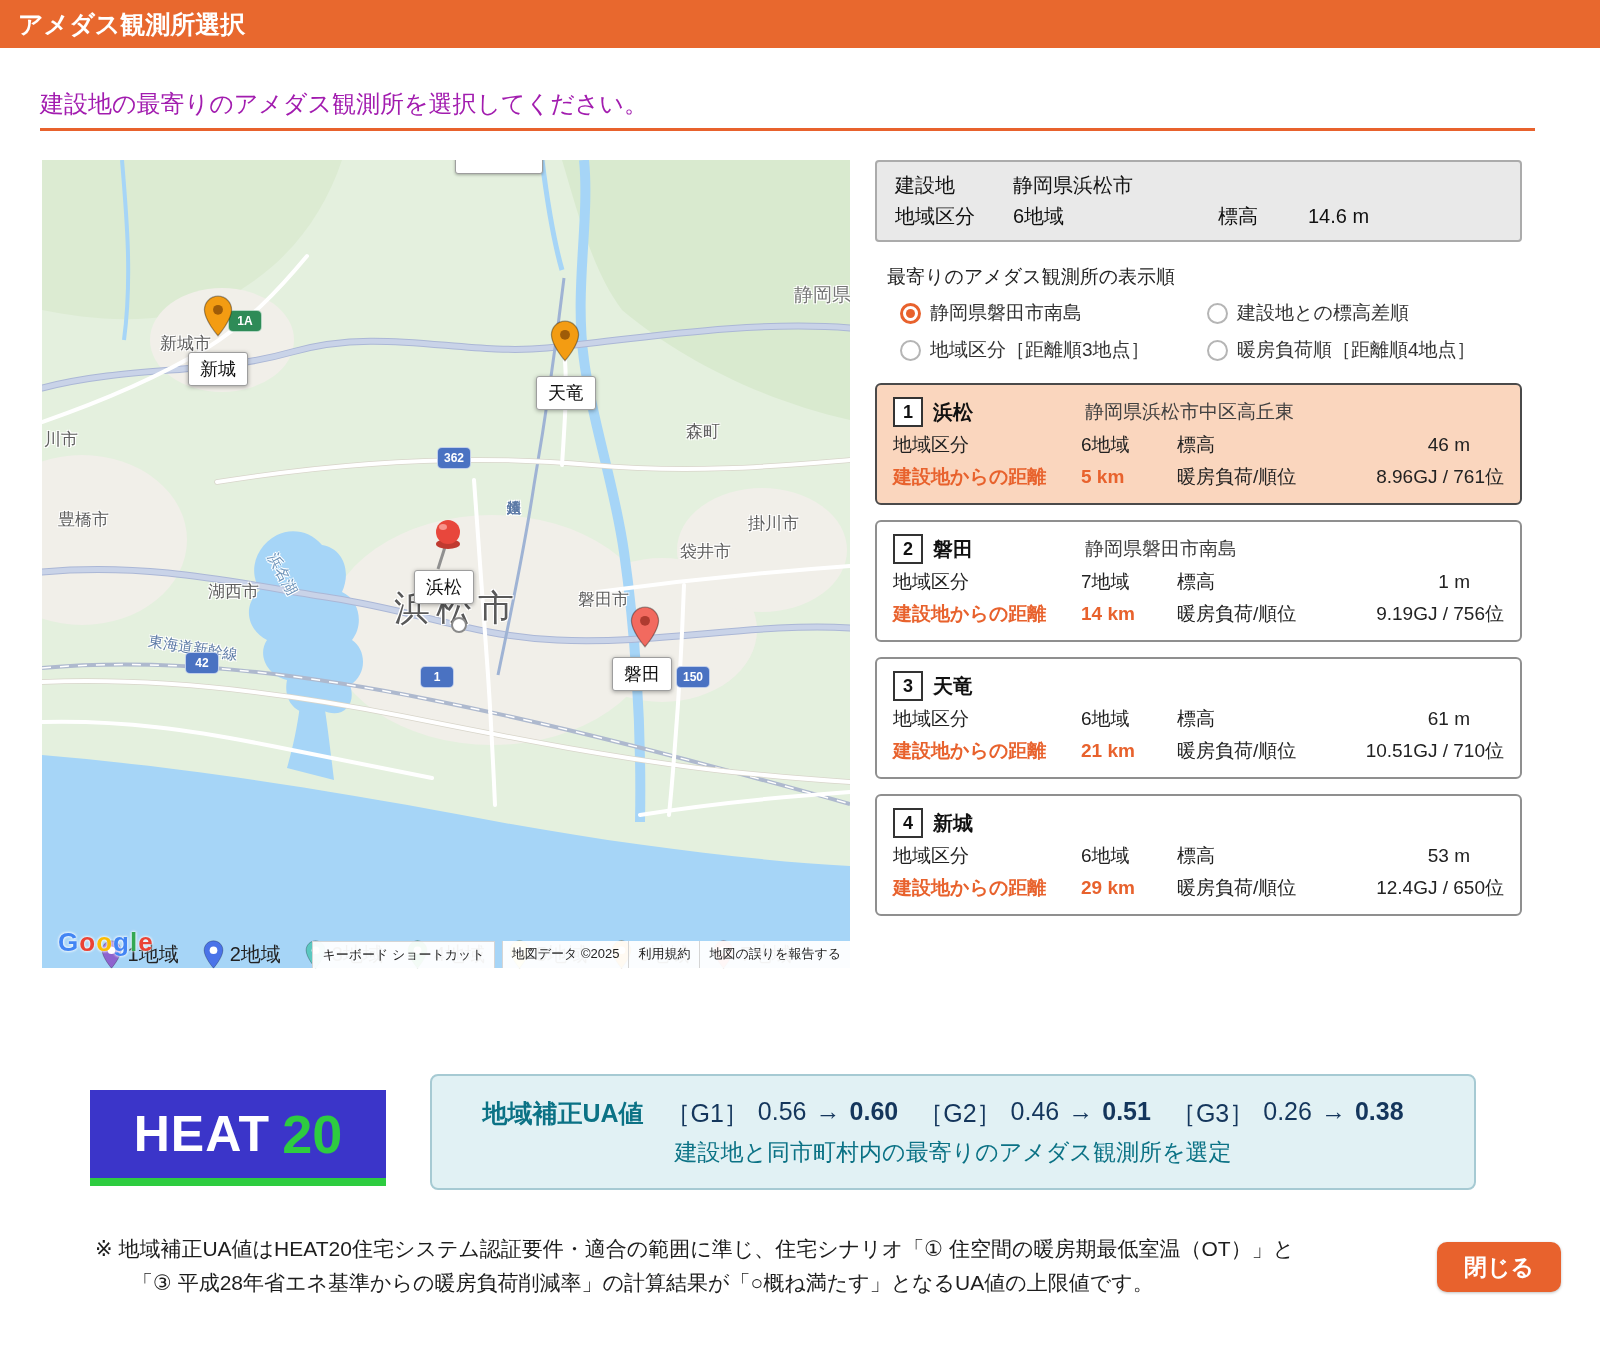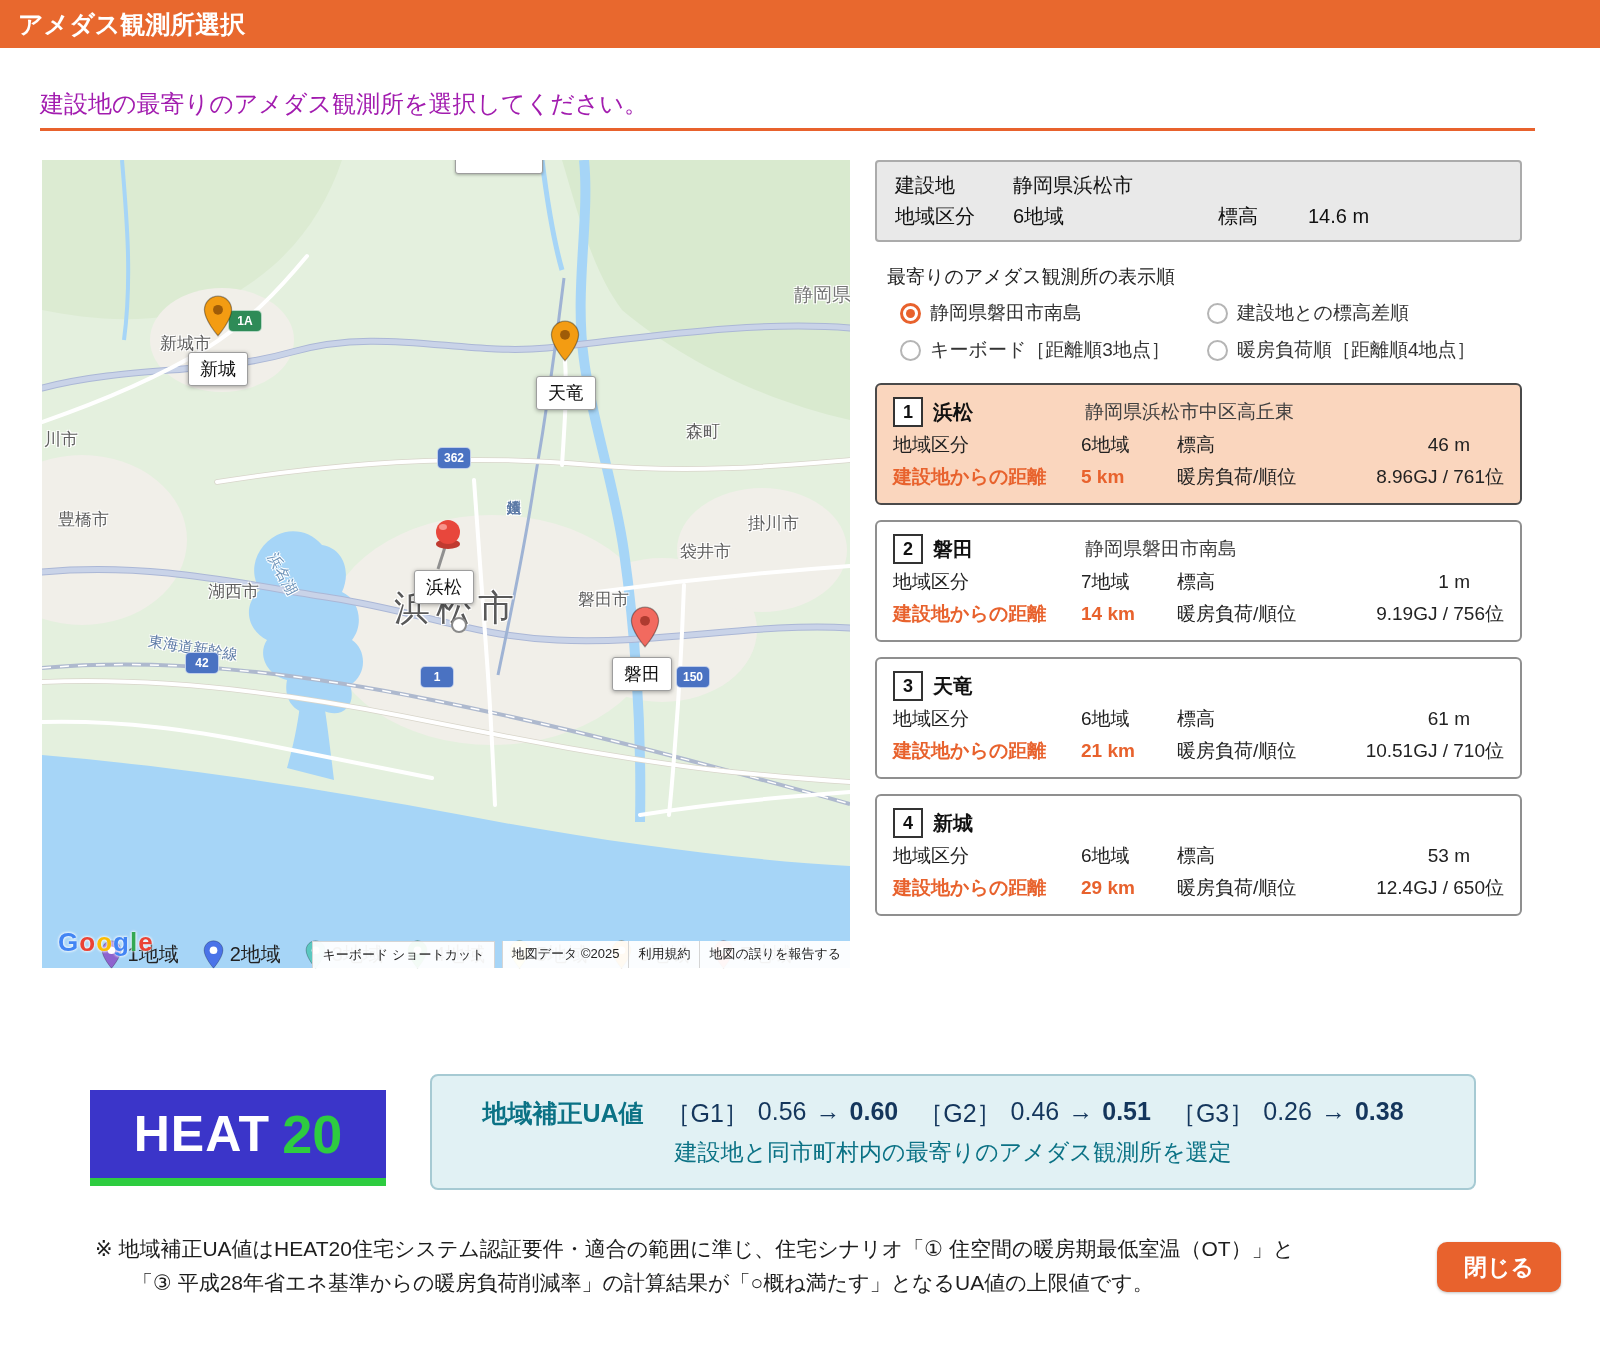--- a/index.html
+++ b/index.html
@@ -298,21 +298,21 @@
       <div class="radio-opt">
         <span class="radio selected"></span>
         <span>静岡県磐田市南島</span>
       </div>
       <div class="radio-opt">
         <span class="radio"></span>
         <span>建設地との標高差順</span>
       </div>
       <div class="radio-opt">
         <span class="radio"></span>
-        <span>キーボード［距離順3地点］</span>
+        <span>地域区分［距離順3地点］</span>
       </div>
       <div class="radio-opt">
         <span class="radio"></span>
         <span>暖房負荷順［距離順4地点］</span>
       </div>
     </div>
 
     <div class="cards">
 
       <div class="card highlight">

